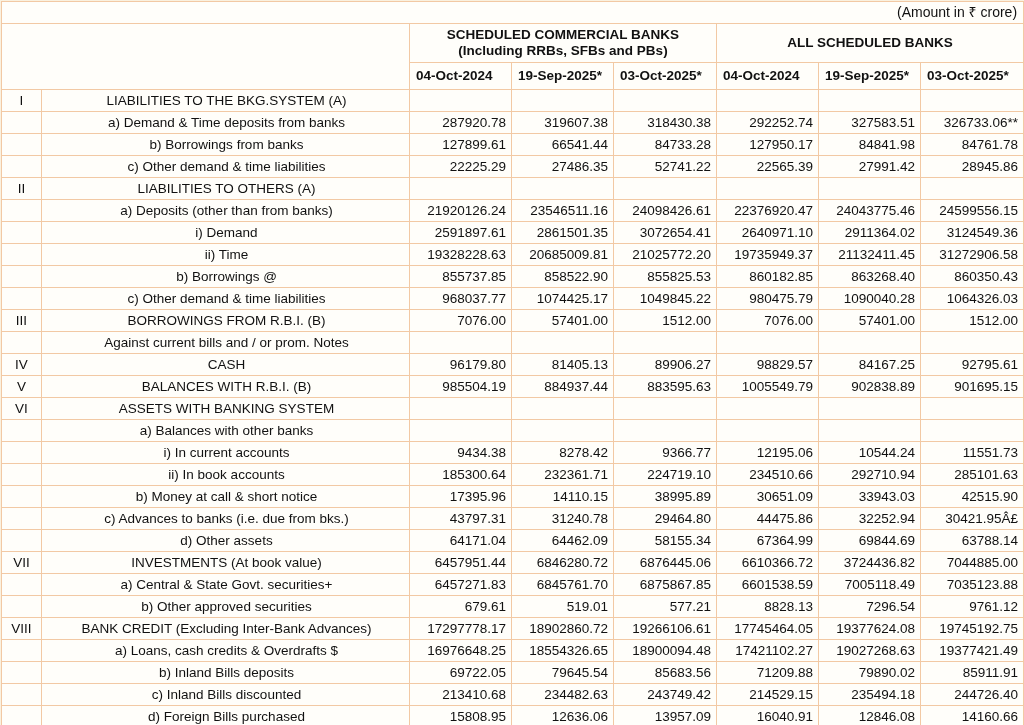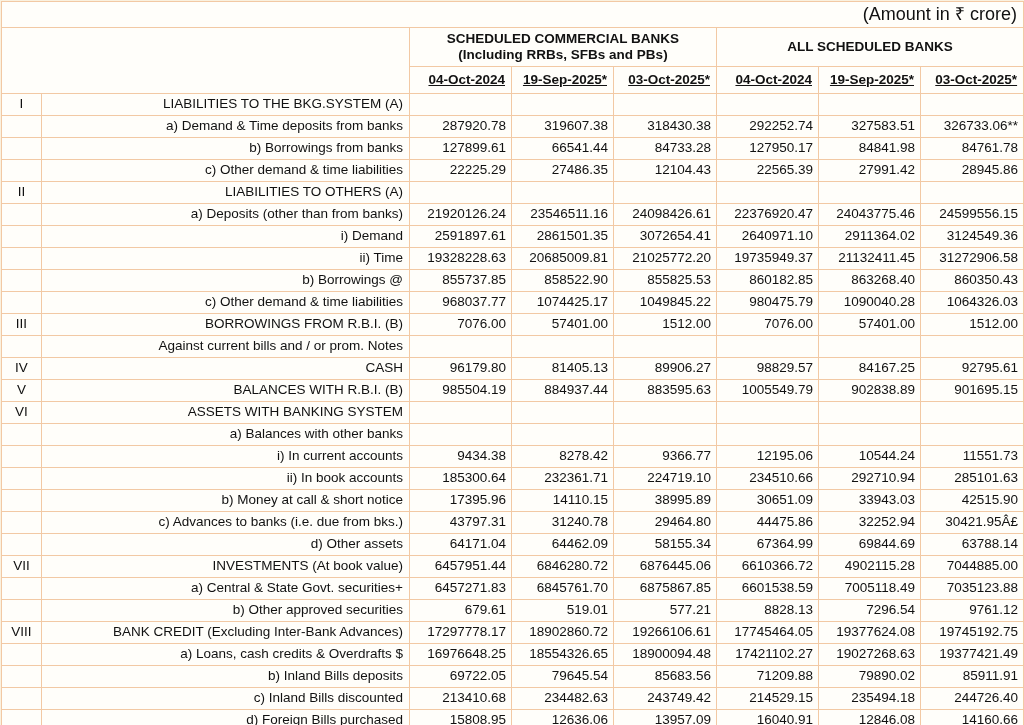--- a/index.html
+++ b/index.html
@@ -24,38 +24,37 @@
     line-height:1.15;
     padding:2px 6px;
     overflow:hidden;
     white-space:nowrap;
     vertical-align:middle;
     font-weight:normal;
   }
   .amount-note{
     text-align:right;
     height:17px;
-    font-size:18px;
+    font-size:14px;
   }
   .group-head{
     text-align:center;
     font-weight:bold;
     height:34px;
     font-size:13.5px;
   }
   .date-head{
-    text-align:right;
+    text-align:left;
     font-weight:bold;
     height:22px;
-    text-decoration:underline;
   }
   .corner{height:56px;}
   tbody td{height:17px;}
   td.rownum{text-align:center;padding:2px 2px;}
-  td.rowlabel{text-align:right;padding-left:8px;}
+  td.rowlabel{text-align:center;padding-left:8px;}
   td.val{text-align:right;padding-right:5px;}
 </style>
 </head>
 <body>
 
 <table>
   <colgroup>
     <col style="width:40px">
     <col style="width:368px">
     <col style="width:102px">
@@ -115,21 +114,21 @@
         <td class="val">84733.28</td>
         <td class="val">127950.17</td>
         <td class="val">84841.98</td>
         <td class="val">84761.78</td>
       </tr>
       <tr>
         <td class="rownum"></td>
         <td class="rowlabel">c) Other demand &amp; time liabilities</td>
         <td class="val">22225.29</td>
         <td class="val">27486.35</td>
-        <td class="val">12104.43</td>
+        <td class="val">52741.22</td>
         <td class="val">22565.39</td>
         <td class="val">27991.42</td>
         <td class="val">28945.86</td>
       </tr>
       <tr>
         <td class="rownum">II</td>
         <td class="rowlabel">LIABILITIES TO OTHERS (A)</td>
         <td class="val"></td>
         <td class="val"></td>
         <td class="val"></td>
@@ -297,21 +296,21 @@
         <td class="val">69844.69</td>
         <td class="val">63788.14</td>
       </tr>
       <tr>
         <td class="rownum">VII</td>
         <td class="rowlabel">INVESTMENTS (At book value)</td>
         <td class="val">6457951.44</td>
         <td class="val">6846280.72</td>
         <td class="val">6876445.06</td>
         <td class="val">6610366.72</td>
-        <td class="val">4902115.28</td>
+        <td class="val">3724436.82</td>
         <td class="val">7044885.00</td>
       </tr>
       <tr>
         <td class="rownum"></td>
         <td class="rowlabel">a) Central &amp; State Govt. securities+</td>
         <td class="val">6457271.83</td>
         <td class="val">6845761.70</td>
         <td class="val">6875867.85</td>
         <td class="val">6601538.59</td>
         <td class="val">7005118.49</td>

